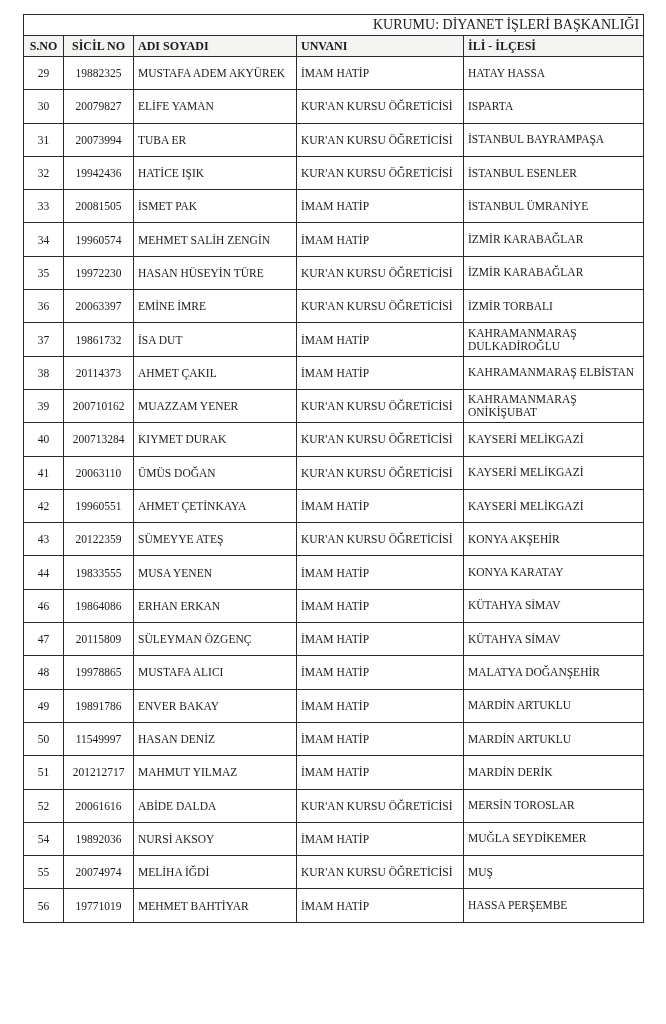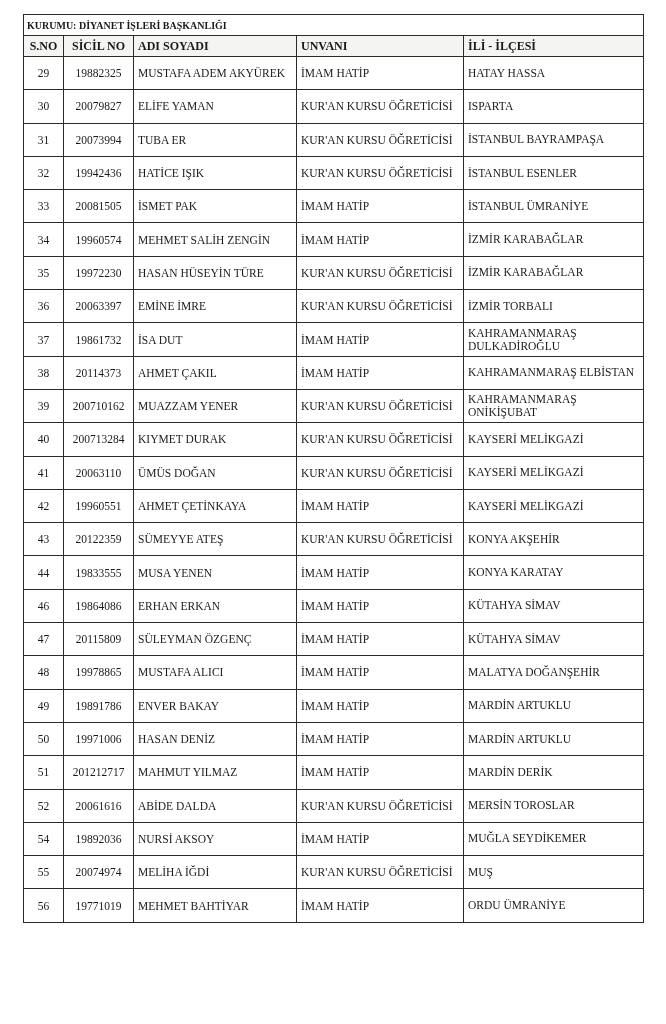--- a/index.html
+++ b/index.html
@@ -1,20 +1,20 @@
 <!DOCTYPE html>
 <html><head>
 <meta charset="utf-8">
 <style>
   html, body { margin:0; padding:0; background:#fff; }
   body { width:666px; height:1024px; position:relative; overflow:hidden;
          font-family: "Liberation Serif", "DejaVu Serif", serif; color:#1a1a1a; }
   table { position:absolute; left:23px; top:14px; border-collapse:collapse; table-layout:fixed; width:620px; }
   td, th { border:1.3px solid #2a2a2a; padding:0 4px; font-size:11.5px; white-space:nowrap; overflow:hidden; }
-  .kurum td { height:20px; font-weight:bold; font-size:10px; text-align:left; padding-left:3px; }
+  .kurum td { height:20px; font-weight:normal; font-size:14px; text-align:right; padding-left:3px; }
   .hdr th { height:20px; font-weight:bold; font-size:12px; text-align:left; background:#f4f4f2; }
   .hdr th.c { text-align:center;margin-left:32px; }
   tbody tr.row td { height:32.3px; }
   td.sno, td.sicil { text-align:center; }
   td.loc { line-height:13px; white-space:normal; }
 </style>
 </head>
 <body>
 
 <table>
@@ -173,21 +173,21 @@
       </tr>
       <tr class="row">
         <td class="sno">49</td>
         <td class="sicil">19891786</td>
         <td>ENVER BAKAY</td>
         <td>İMAM HATİP</td>
         <td class="loc">MARDİN ARTUKLU</td>
       </tr>
       <tr class="row">
         <td class="sno">50</td>
-        <td class="sicil">19971006</td>
+        <td class="sicil">11549997</td>
         <td>HASAN DENİZ</td>
         <td>İMAM HATİP</td>
         <td class="loc">MARDİN ARTUKLU</td>
       </tr>
       <tr class="row">
         <td class="sno">51</td>
         <td class="sicil">201212717</td>
         <td>MAHMUT YILMAZ</td>
         <td>İMAM HATİP</td>
         <td class="loc">MARDİN DERİK</td>
@@ -211,16 +211,16 @@
         <td class="sicil">20074974</td>
         <td>MELİHA İĞDİ</td>
         <td>KUR'AN KURSU ÖĞRETİCİSİ</td>
         <td class="loc">MUŞ</td>
       </tr>
       <tr class="row">
         <td class="sno">56</td>
         <td class="sicil">19771019</td>
         <td>MEHMET BAHTİYAR</td>
         <td>İMAM HATİP</td>
-        <td class="loc">ORDU ÜMRANİYE</td>
+        <td class="loc">HASSA PERŞEMBE</td>
       </tr>
     </tbody>
 </table>
 
 </body></html>

